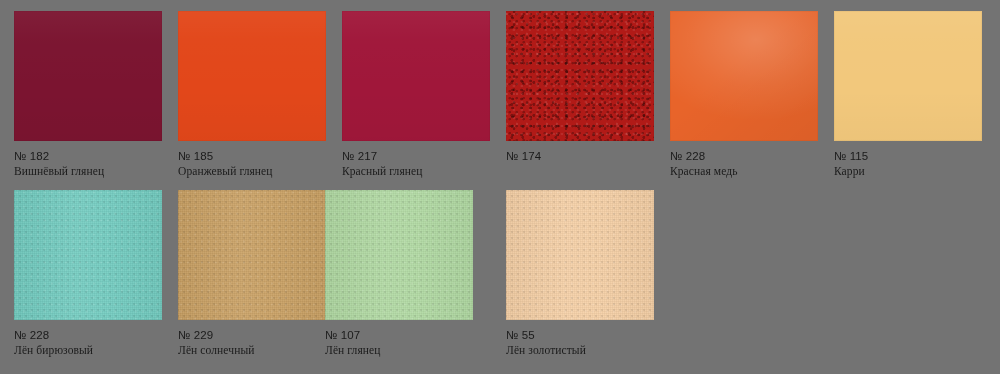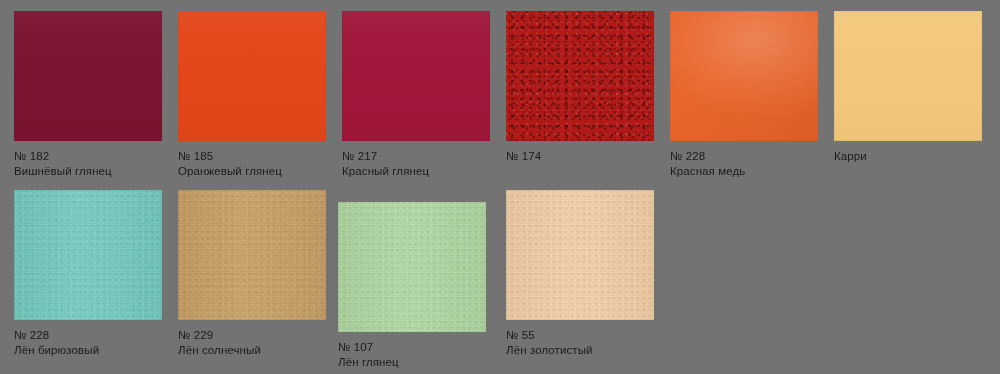--- a/index.html
+++ b/index.html
@@ -116,21 +116,21 @@
 
   .swatch-label {
     margin-top: 8px;
     color: #1b1b1b;
     font-size: 11.5px;
     line-height: 14.5px;
     letter-spacing: 0.1px;
     white-space: nowrap;
   }
   .swatch-code { display: block; }
-  .swatch-name { display: block; }
+  .swatch-name { display: block; font-family: Liberation Serif, serif; }
 </style>
 </head>
 <body>
 
 <div class="catalog">
 
   <div class="swatch-row row-1">
       <div class="swatch-card" style="left: 14px;">
         <div class="swatch-chip tex-gloss" title="Вишнёвый глянец" style="background-color: rgb(123, 20, 48);">
           <div class="tex-layer"></div>
@@ -173,20 +173,21 @@
         <div class="swatch-label">
           <span class="swatch-code">№ 228</span>
           <span class="swatch-name">Красная медь</span>
         </div>
       </div>
       <div class="swatch-card" style="left: 834px;">
         <div class="swatch-chip tex-gloss" title="Карри" style="background-color: rgb(242, 200, 124);">
           <div class="tex-layer"></div>
         </div>
         <div class="swatch-label">
+          <span class="swatch-code">№ 115</span>
           <span class="swatch-name">Карри</span>
         </div>
       </div>
     </div>
   <div class="swatch-row row-2">
       <div class="swatch-card" style="left: 14px;">
         <div class="swatch-chip tex-linen" title="Лён бирюзовый" style="background-color: rgb(114, 204, 192);">
           <div class="tex-layer"></div>
           <div class="tex-sheen"></div>
         </div>
@@ -198,21 +199,21 @@
       <div class="swatch-card" style="left: 178px;">
         <div class="swatch-chip tex-linen" title="Лён золотистый" style="background-color: rgb(201, 160, 99);">
           <div class="tex-layer"></div>
           <div class="tex-sheen"></div>
         </div>
         <div class="swatch-label">
           <span class="swatch-code">№ 229</span>
           <span class="swatch-name">Лён солнечный</span>
         </div>
       </div>
-      <div class="swatch-card" style="left: 338px; margin-top: 12px;">
+      <div class="swatch-card" style="left: 325px;">
         <div class="swatch-chip tex-linen" title="Лён зелёный" style="background-color: rgb(176, 217, 162);">
           <div class="tex-layer"></div>
           <div class="tex-sheen"></div>
         </div>
         <div class="swatch-label">
           <span class="swatch-code">№ 107</span>
           <span class="swatch-name">Лён глянец</span>
         </div>
       </div>
       <div class="swatch-card" style="left: 506px;">

